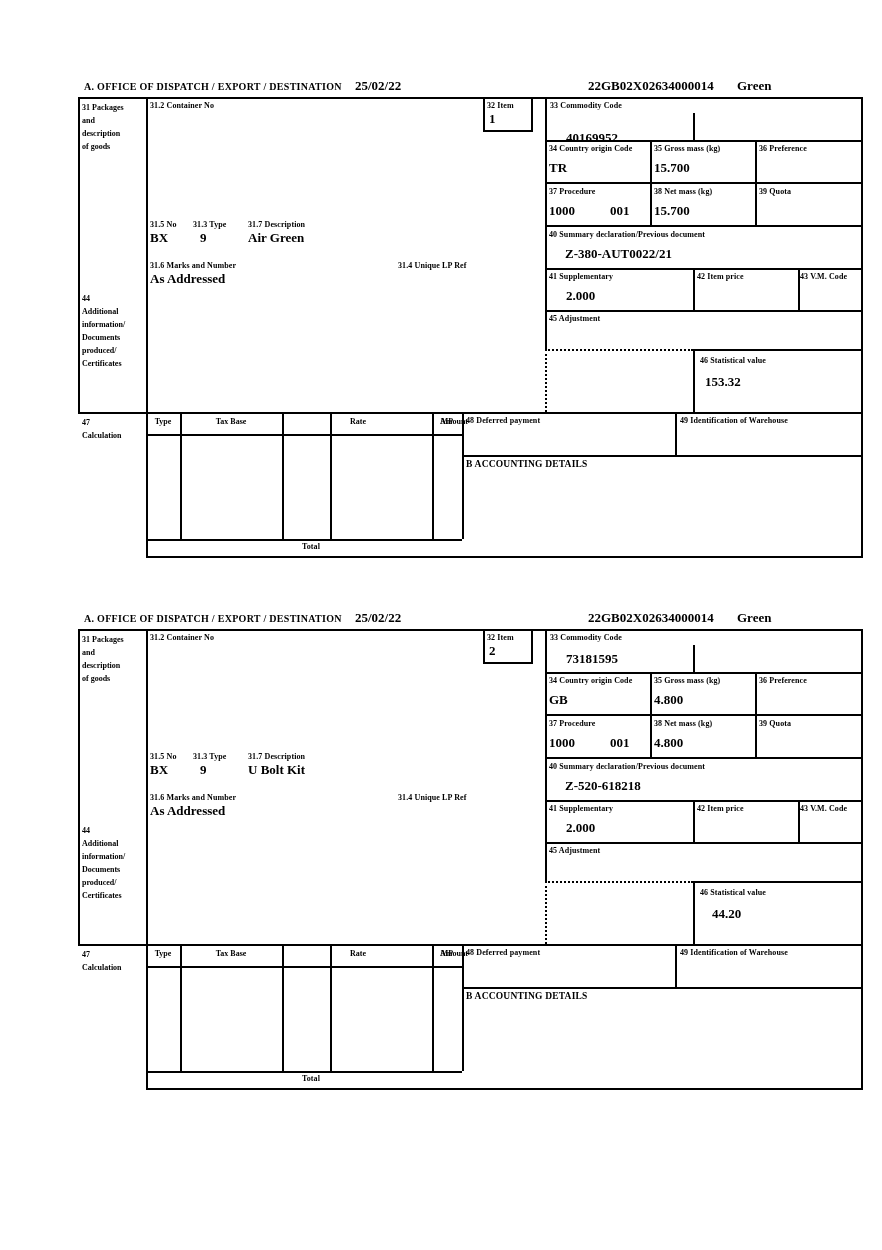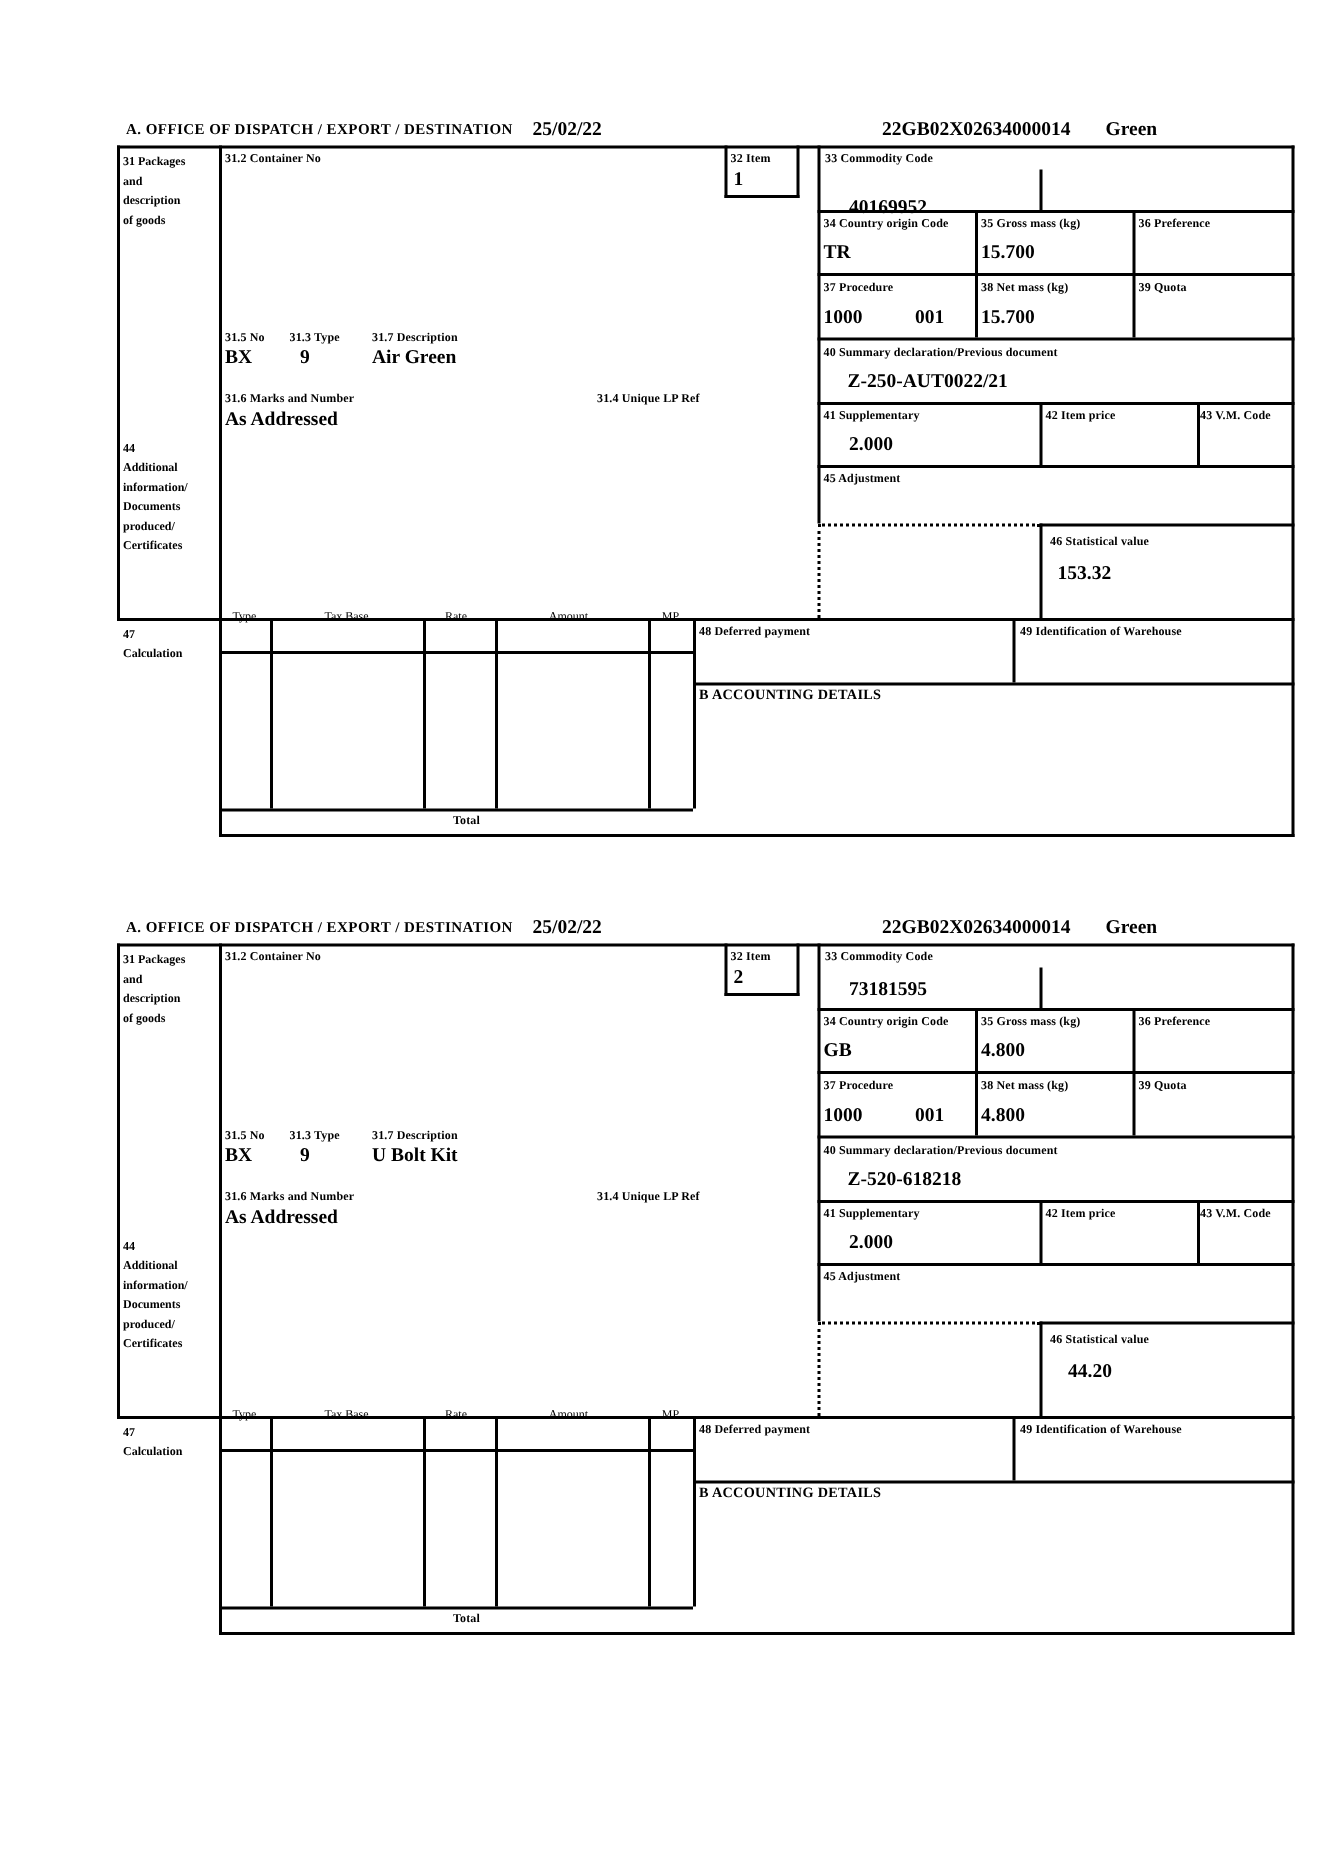--- a/index.html
+++ b/index.html
@@ -14,23 +14,23 @@
   .lbl{font-size:8px;font-weight:700;letter-spacing:0.1px;}
   .val{font-size:13px;font-weight:700;}
   .hdr{font-size:10px;font-weight:700;letter-spacing:0.3px;}
   .blk{font-size:8px;font-weight:700;line-height:13px;}
   .blk div{white-space:nowrap;}
   .ln{position:absolute;background:#000;}
   .ln-h{height:2px;}
   .ln-v{width:2px;}
   .dot-h{position:absolute;border-top:2px dotted #000;height:0;}
   .dot-v{position:absolute;border-left:2px dotted #000;width:0;}
-  .colhead{font-size:8px;font-weight:400;position:absolute;top:326px;}
+  .colhead{font-size:8px;font-weight:700;position:absolute;top:337px;}
   .center{text-align:center;}
-  .right{text-align:center;}
+  .right{text-align:right;padding-left:40px;}
   .acct{font-size:9.5px;font-weight:700;letter-spacing:0.2px;}
 </style>
 </head>
 <body>
 
 <div class="form" style="top: 80px;">
 
     <div class="abs hdr" style="left:84px;top:1px;">A.  OFFICE OF DISPATCH / EXPORT / DESTINATION</div>
     <div class="abs val" style="left:355px;top:-2px;">25/02/22</div>
     <div class="abs val" style="left:588px;top:-2px;">22GB02X02634000014</div>
@@ -100,21 +100,21 @@
     <div class="abs lbl" style="left:759px;top:64px;">36 Preference</div>
 
     <div class="abs lbl" style="left:549px;top:107px;">37 Procedure</div>
     <div class="abs val" style="left:549px;top:123px;">1000</div>
     <div class="abs val" style="left:610px;top:123px;">001</div>
     <div class="abs lbl" style="left:654px;top:107px;">38 Net mass (kg)</div>
     <div class="abs val" style="left:654px;top:123px;">15.700</div>
     <div class="abs lbl" style="left:759px;top:107px;">39 Quota</div>
 
     <div class="abs lbl" style="left:549px;top:150px;">40 Summary declaration/Previous document</div>
-    <div class="abs val" style="left:565px;top:166px;">Z-250-AUT0022/21</div>
+    <div class="abs val" style="left:565px;top:166px;">Z-380-AUT0022/21</div>
 
     <div class="abs lbl" style="left:549px;top:192px;">41 Supplementary</div>
     <div class="abs val" style="left:566px;top:208px;">2.000</div>
     <div class="abs lbl" style="left:697px;top:192px;">42 Item price</div>
     <div class="abs lbl" style="left:800px;top:192px;">43 V.M. Code</div>
 
     <div class="abs lbl" style="left:549px;top:234px;">45 Adjustment</div>
     <div class="abs lbl" style="left:700px;top:276px;">46 Statistical value</div>
     <div class="abs val" style="left:705px;top:294px;">153.32</div>
 

